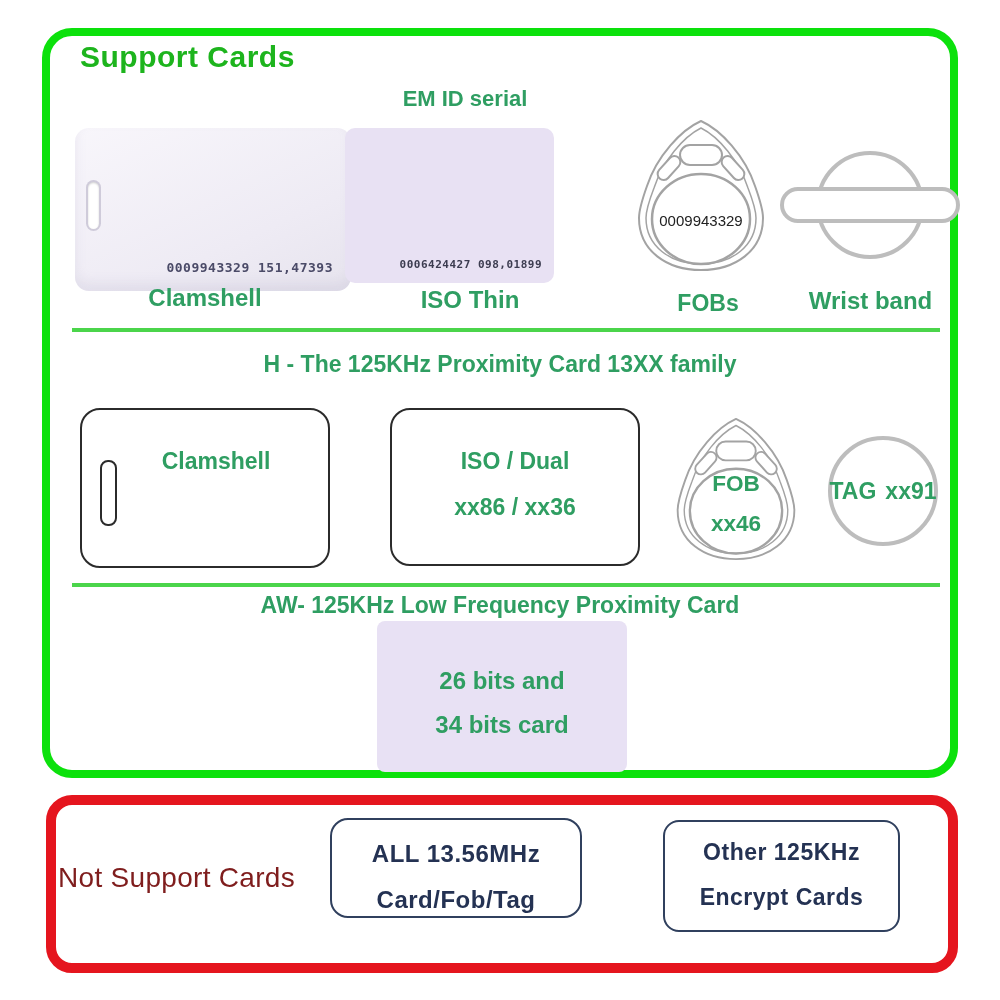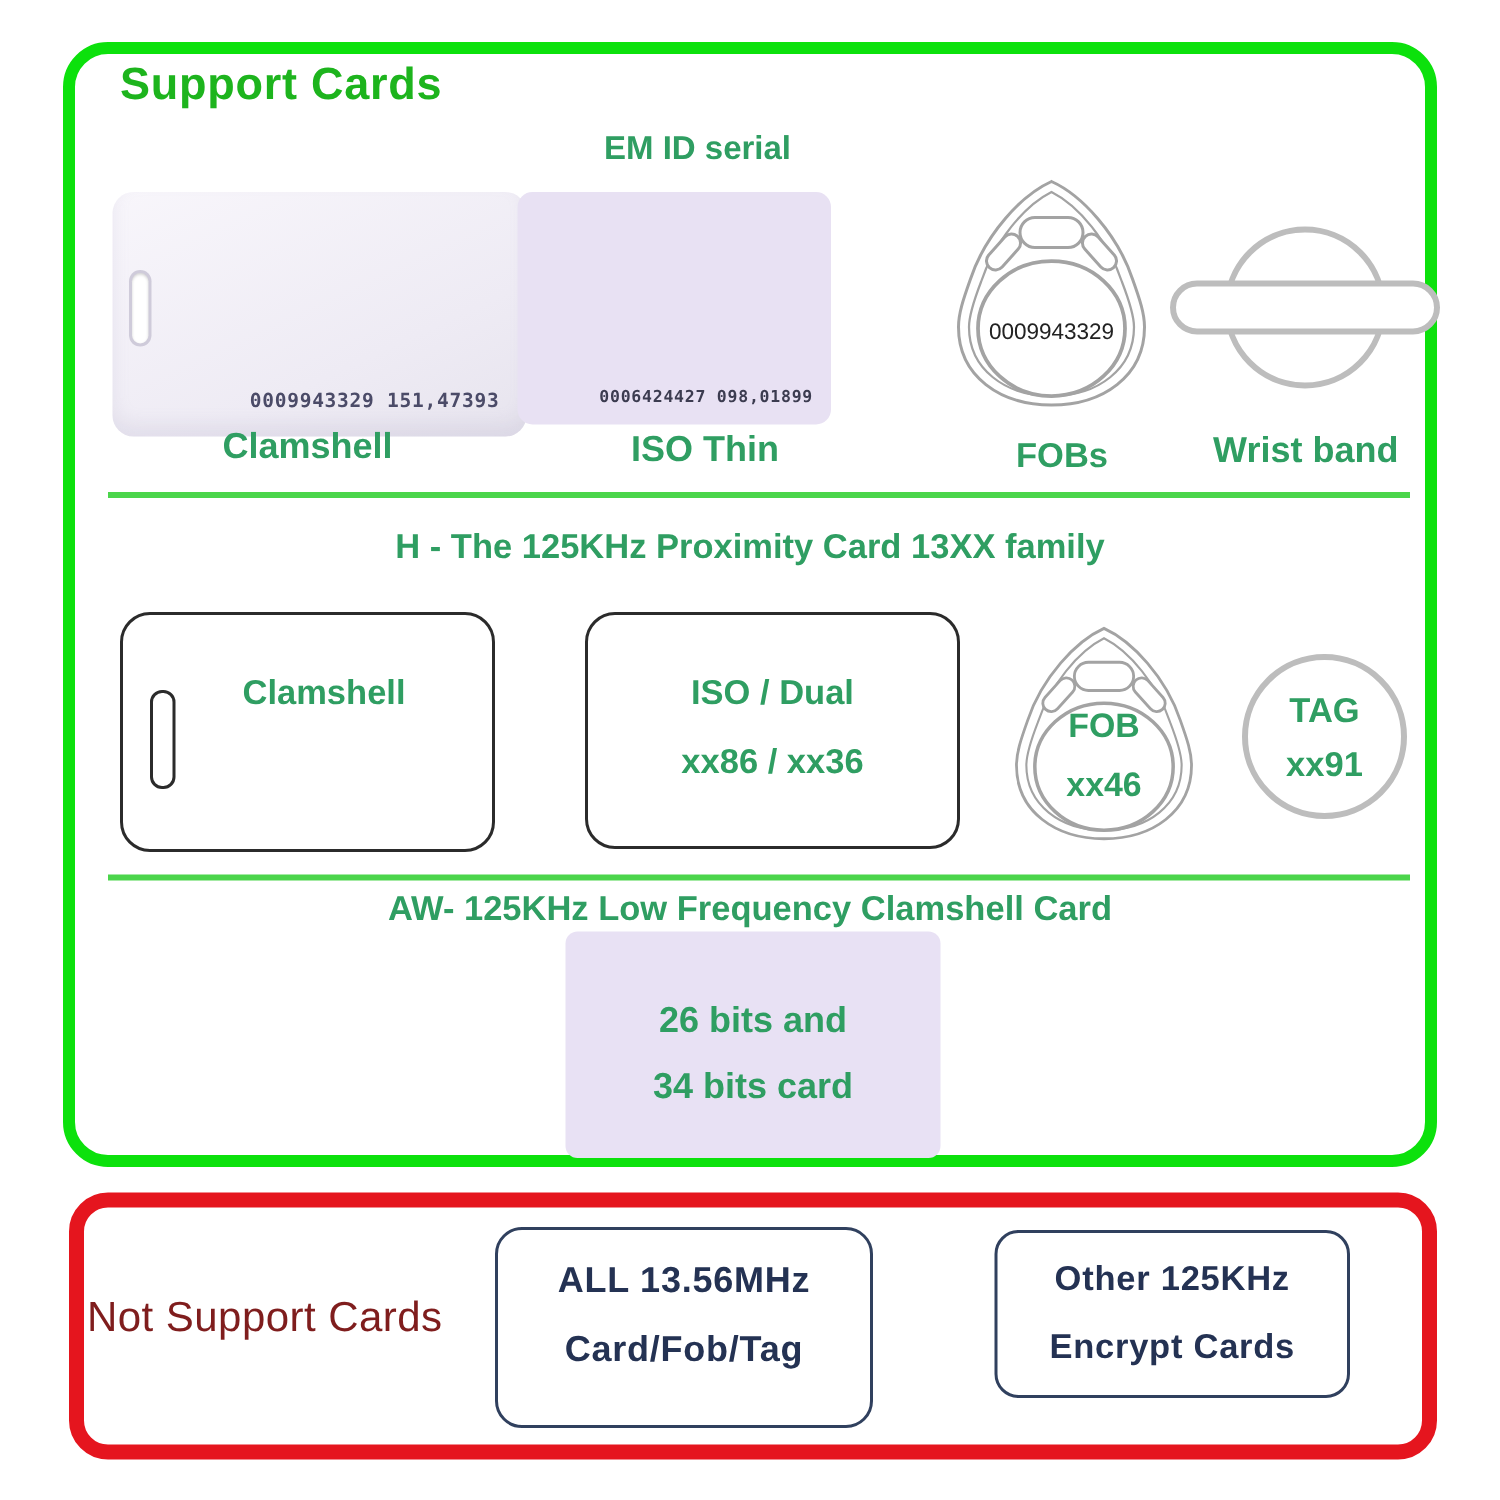--- a/index.html
+++ b/index.html
@@ -45,36 +45,36 @@
   .outline-card{border:2px solid #2b2b2b;border-radius:20px;background:#fff;box-sizing:border-box;}
   .cardA{left:80px;top:408px;width:250px;height:160px;}
   .cardB{left:390px;top:408px;width:250px;height:158px;}
   .card-line{position:absolute;width:100%;text-align:center;font-weight:bold;
     color:#2f9e62;font-size:23px;}
   .cardA .card-line{padding-left:22px;box-sizing:border-box;}
   .slotA{position:absolute;left:18px;top:50px;width:13px;height:62px;border-radius:8px;
     border:2px solid #2b2b2b;background:#fff;}
   .l1{top:38px;} .l2{top:84px;}
   .tag-circle{left:828px;top:436px;width:110px;height:110px;border:4px solid #bdbdbd;
-    border-radius:50%;box-sizing:border-box;background:#fff;display:flex;flex-direction:column;
+    border-radius:50%;box-sizing:border-box;background:#fff;display:flex;flex-direction:row;
     align-items:center;justify-content:center;gap:9px;color:#2f9e62;font-weight:bold;font-size:23px;}
 
   
   .divider{height:4px;background:#4bd54b;left:72px;width:868px;}
   .div1{top:328px;} .div2{top:583px;}
 
   
   .aw-card{left:377px;top:621px;width:250px;height:151px;border-radius:8px;background:#e8e1f4;}
   .aw-line{position:absolute;width:100%;text-align:center;font-weight:bold;color:#2f9e62;font-size:24px;}
   .aw1{top:46px;} .aw2{top:90px;}
 
   
   .ns-title{left:58px;top:862px;font-size:28px;font-weight:normal;color:#7f1d1d;letter-spacing:.3px;}
   .ns-card{border:2px solid #30405e;background:#fff;box-sizing:border-box;}
-  .ns-card1{left:330px;top:818px;width:252px;height:134px;border-radius:18px;}
+  .ns-card1{left:330px;top:818px;width:252px;height:100px;border-radius:18px;}
   .ns-card2{left:663px;top:820px;width:237px;height:112px;border-radius:16px;}
   .ns-line{position:absolute;width:100%;text-align:center;font-weight:bold;
     color:#243253;font-size:24px;letter-spacing:.5px;}
   .n1a{top:20px;} .n1b{top:66px;}
   .n2a{top:17px;font-size:23px;} .n2b{top:62px;font-size:23px;}
 
   svg text{font-family:"Liberation Sans",sans-serif;}
   .fob-green-text{font-weight:bold;fill:#2f9e62;font-size:24px;}
 </style>
 </head>
@@ -141,21 +141,21 @@
     <text x="68" y="122" text-anchor="middle" class="fob-green-text">xx46</text>
   </svg>
 
   <div class="abs tag-circle">
     <span>TAG</span>
     <span>xx91</span>
   </div>
 
   <div class="abs divider div2"></div>
 
-  <div class="abs sec-heading aw-heading">AW-  125KHz Low Frequency Clamshell Card</div>
+  <div class="abs sec-heading aw-heading">AW-  125KHz Low Frequency Proximity Card</div>
 
   <div class="abs aw-card">
     <div class="aw-line aw1">26 bits and</div>
     <div class="aw-line aw2">34 bits card</div>
   </div>
 
   <div class="abs notsupport-box"></div>
 
   <div class="abs ns-title">Not Support Cards</div>
 

